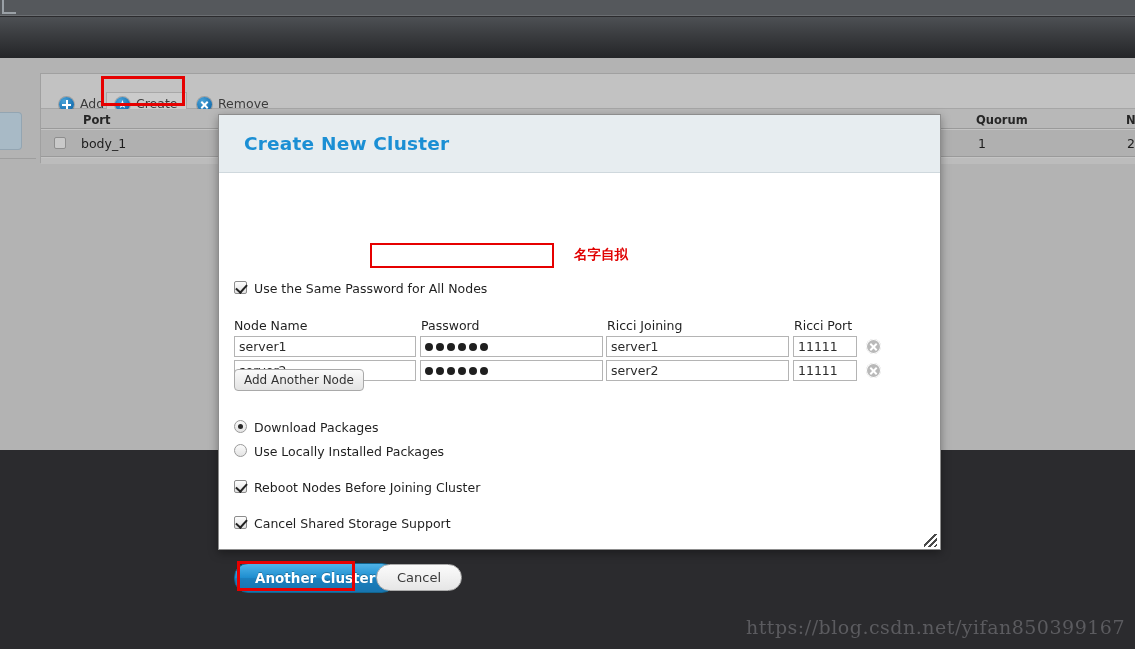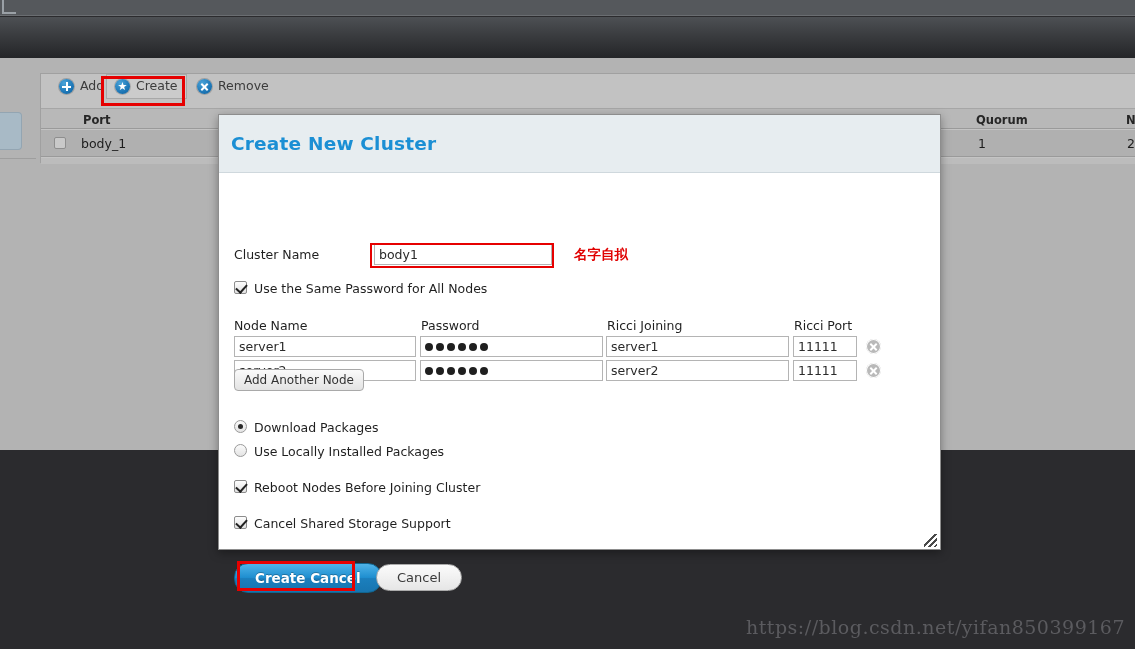--- a/index.html
+++ b/index.html
@@ -55,21 +55,21 @@
     background: #c4c4c4;
     border: 1px solid #a0a0a0;
     border-right: none;
   }
   .toolbar {
     position: absolute; left: 0; top: 0; height: 35px; width: 1095px;
     background: #c2c2c2;
     border-bottom: 1px solid #a6a6a6;
   }
   .tb-btn {
-    position: absolute; top: 0; height: 25px;
+    position: absolute; top: 18px; height: 25px;
     display: flex; align-items: center; gap: 6px;
     padding: 0 8px;
     font-size: 12.5px; color: #3c3c3c;
     cursor: pointer;
   }
   .tb-btn .lbl { line-height: 1; }
   #tb-add { left: 10px; }
   #tb-create { left: 65px; background: #cbcbcb; border: 1px solid #a8a8a8; }
   #tb-remove { left: 148px; }
 
@@ -139,21 +139,21 @@
     box-shadow: 0 3px 9px rgba(0,0,0,.35);
     z-index: 20;
   }
   .dlg-head {
     height: 58px; width: 100%;
     background: #e7edf0;
     border-bottom: 1px solid #cfd8dd;
     display: flex; align-items: center;
   }
   .dlg-title {
-    margin-left: 12px;
+    margin-left: 25px;
     font-size: 18.5px; color: #1b8fd4; font-weight: bold;
     letter-spacing: .2px;
   }
   .dlg-body { position: relative; height: 377px; }
 
   .lbl-plain { font-size: 12.5px; color: #1f1f1f; }
 
   
   .f-row { position: absolute; left: 15px; top: 70px; display: flex; align-items: center; }
   .f-row .cap { width: 140px; font-size: 12.5px; color: #1f1f1f; }
@@ -331,24 +331,20 @@
 <div class="hl-create"></div>
 
 <div class="dialog">
 
   <div class="dlg-head">
     <span class="dlg-title">Create New Cluster</span>
   </div>
 
   <div class="dlg-body">
 
-    <div class="f-row">
-      <span class="cap">Cluster Name</span>
-      <input class="inp" id="cluster-name-input" type="text" value="body1" style="">
-    </div>
     <div class="hl-name"></div>
     <div class="cn-note">名字自拟</div>
 
     <div class="chk-row" style="left:15px; top:108px;">
       <span class="chkbox on"></span>
       <span class="lbl-plain">Use the Same Password for All Nodes</span>
     </div>
 
     <div class="ntbl">
       <div class="nhead">
@@ -402,21 +398,21 @@
 
     <div class="chk-row" id="chk-reboot">
       <span class="chkbox on"></span>
       <span class="lbl-plain">Reboot Nodes Before Joining Cluster</span>
     </div>
     <div class="chk-row" id="chk-shared">
       <span class="chkbox on"></span>
       <span class="lbl-plain">Cancel Shared Storage Support</span>
     </div>
 
-    <button class="btn-primary">Create Cancel</button>
+    <button class="btn-primary">Another Cluster</button>
     <div class="hl-create-cluster"></div>
     <button class="btn-cancel">Cancel</button>
 
     <div class="resize-grip"></div>
   </div>
 </div>
 
 <div class="watermark">https://blog.csdn.net/yifan850399167</div>
 
 </body></html>

